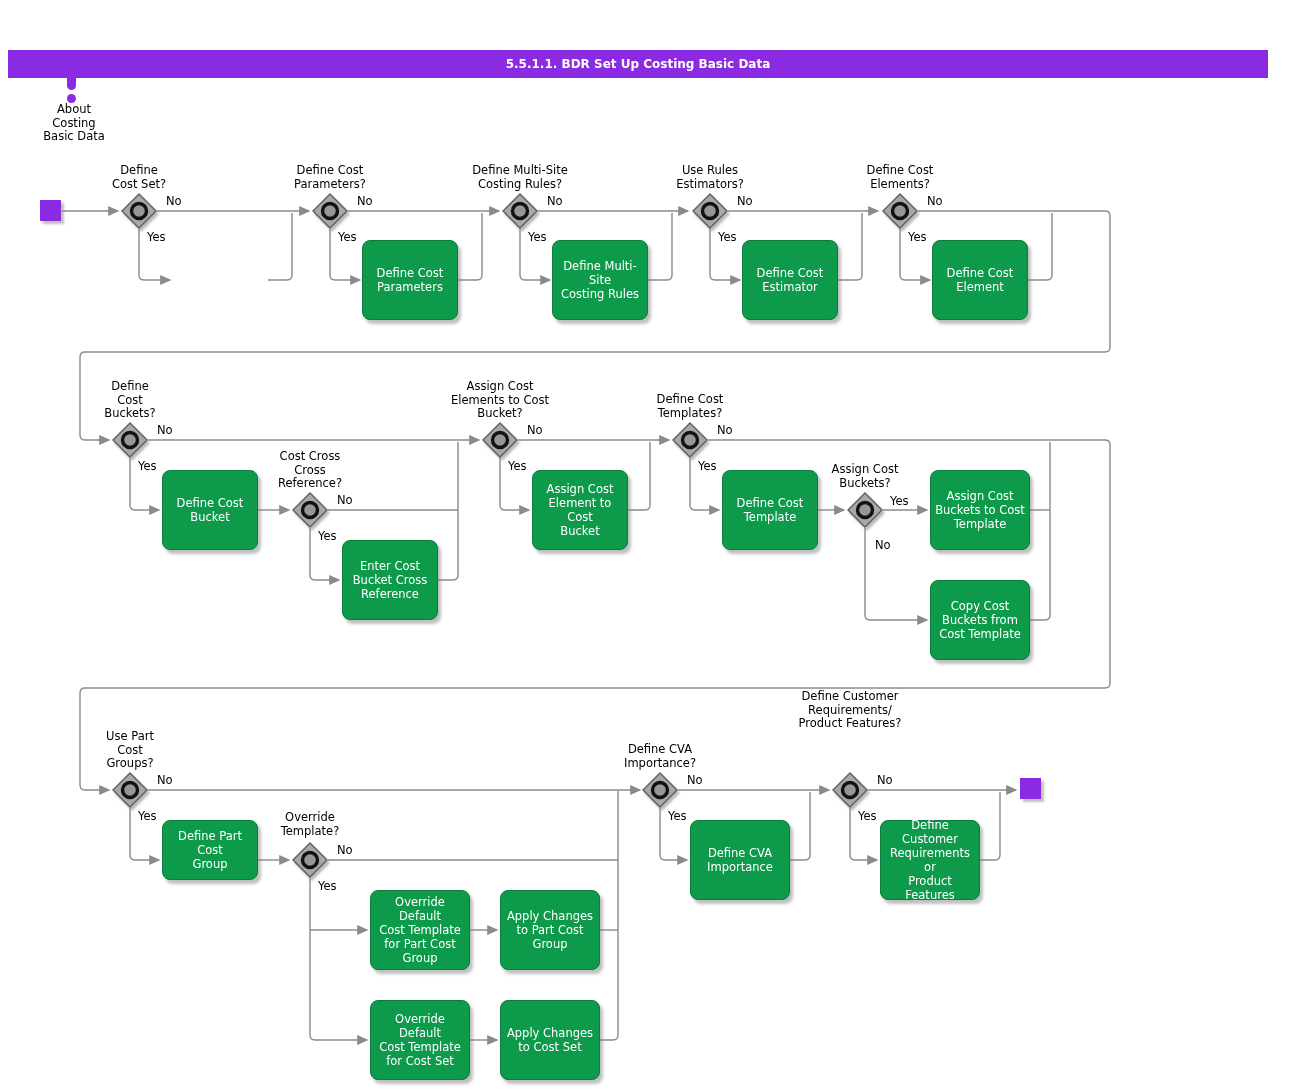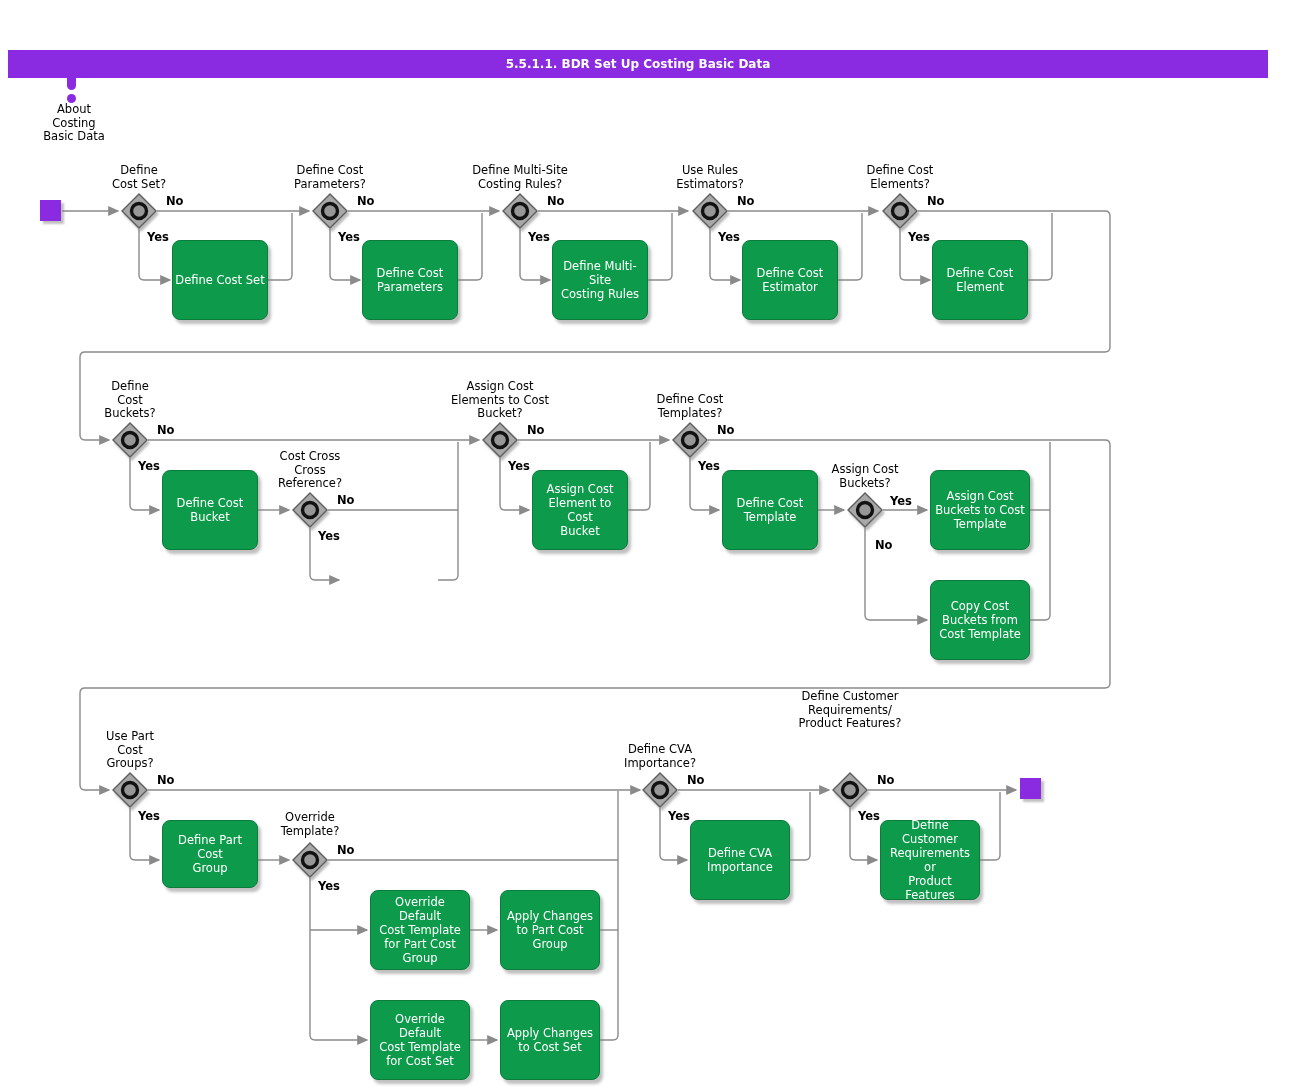--- a/index.html
+++ b/index.html
@@ -8,21 +8,21 @@
   .titlebar{position:absolute;left:8px;top:10px;width:1260px;height:28px;background:#8A2BE2;
             color:#fff;font-weight:bold;font-size:12px;display:flex;align-items:center;justify-content:center;margin-top:40px;}
   .conn{position:absolute;left:0;top:0;}
   .box{position:absolute;background:#0D9A4B;border:1px solid #0a7d3d;border-radius:8px;color:#fff;
        font-size:11.5px;line-height:14px;display:flex;align-items:center;justify-content:center;
        text-align:center;white-space:pre-line;box-shadow:3px 4px 3px rgba(130,130,130,.5);
        padding:2px;box-sizing:border-box;cursor:pointer;}
   .diamond{position:absolute;width:36px;height:36px;filter:drop-shadow(2px 3px 1px rgba(130,130,130,.55));}
   .dlabel{position:absolute;transform:translate(-50%,-100%);text-align:center;font-size:11.5px;
           line-height:13.5px;white-space:pre-line;color:#000;}
-  .elabel{position:absolute;font-size:11.5px;color:#000;font-weight:bold;}
+  .elabel{position:absolute;font-size:11.5px;color:#000;}
   .term{position:absolute;width:21px;height:21px;background:#8A2BE2;box-shadow:3px 3px 2px rgba(130,130,130,.5);}
   .bang-bar{position:absolute;left:67px;top:60px;width:9px;height:30px;border-radius:4.5px;background:#8A2BE2;}
   .bang-dot{position:absolute;left:67px;top:94px;width:9px;height:9px;border-radius:50%;background:#8A2BE2;}
   .about-label{position:absolute;left:74px;top:103px;transform:translateX(-50%);text-align:center;
                font-size:11.5px;line-height:13.5px;white-space:pre-line;color:#000;}
 </style>
 </head>
 <body>
 
 <div class="stage">
@@ -212,43 +212,45 @@
   <div class="elabel" style="left:875px;top:538px;">No</div>
   <div class="elabel" style="left:157px;top:773px;">No</div>
   <div class="elabel" style="left:138px;top:809px;">Yes</div>
   <div class="elabel" style="left:337px;top:843px;">No</div>
   <div class="elabel" style="left:318px;top:879px;">Yes</div>
   <div class="elabel" style="left:687px;top:773px;">No</div>
   <div class="elabel" style="left:668px;top:809px;">Yes</div>
   <div class="elabel" style="left:877px;top:773px;">No</div>
   <div class="elabel" style="left:858px;top:809px;">Yes</div>
 
-  <div class="box" style="left:172px;top:240px;width:96px;height:80px;">Define Cost Set</div>
   <div class="box" style="left:362px;top:240px;width:96px;height:80px;">Define Cost
 Parameters</div>
   <div class="box" style="left:552px;top:240px;width:96px;height:80px;">Define Multi-Site
 Costing Rules</div>
   <div class="box" style="left:742px;top:240px;width:96px;height:80px;">Define Cost
 Estimator</div>
   <div class="box" style="left:932px;top:240px;width:96px;height:80px;">Define Cost
 Element</div>
   <div class="box" style="left:162px;top:470px;width:96px;height:80px;">Define Cost
 Bucket</div>
+  <div class="box" style="left:342px;top:540px;width:96px;height:80px;">Enter Cost
+Bucket Cross
+Reference</div>
   <div class="box" style="left:532px;top:470px;width:96px;height:80px;">Assign Cost
 Element to Cost
 Bucket</div>
   <div class="box" style="left:722px;top:470px;width:96px;height:80px;">Define Cost
 Template</div>
   <div class="box" style="left:930px;top:470px;width:100px;height:80px;">Assign Cost
 Buckets to Cost
 Template</div>
   <div class="box" style="left:930px;top:580px;width:100px;height:80px;">Copy Cost
 Buckets from
 Cost Template</div>
-  <div class="box" style="left:162px;top:820px;width:96px;height:68px;">Define Part Cost
+  <div class="box" style="left:162px;top:820px;width:96px;height:60px;">Define Part Cost
 Group</div>
   <div class="box" style="left:370px;top:890px;width:100px;height:80px;">Override Default
 Cost Template
 for Part Cost
 Group</div>
   <div class="box" style="left:500px;top:890px;width:100px;height:80px;">Apply Changes
 to Part Cost
 Group</div>
   <div class="box" style="left:370px;top:1000px;width:100px;height:80px;">Override Default
 Cost Template

